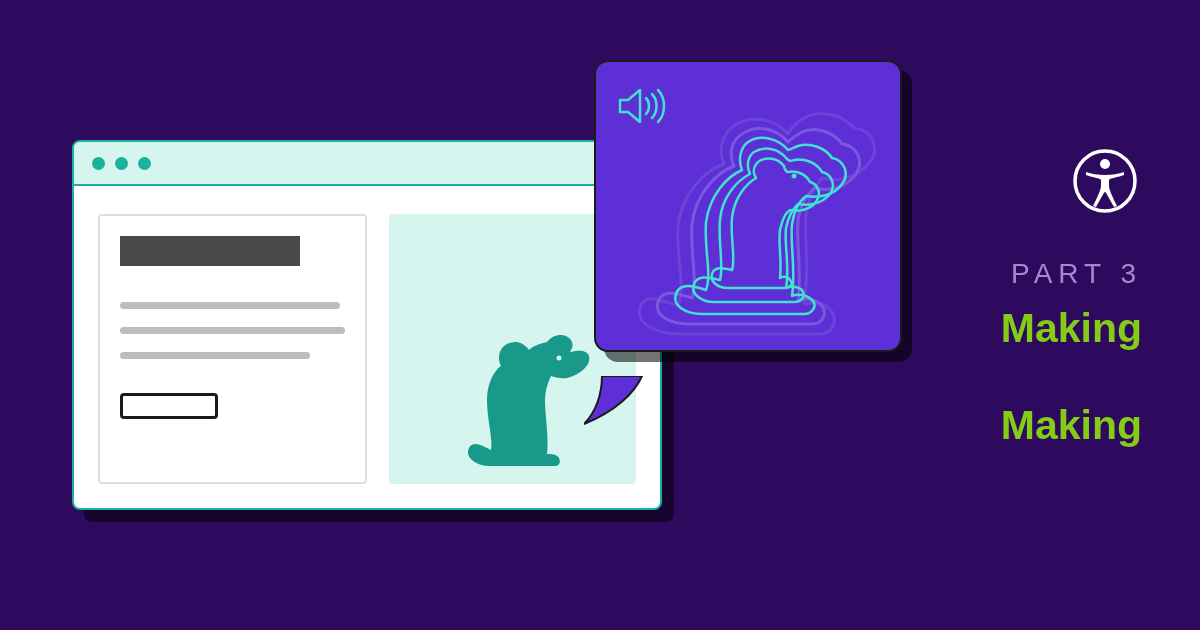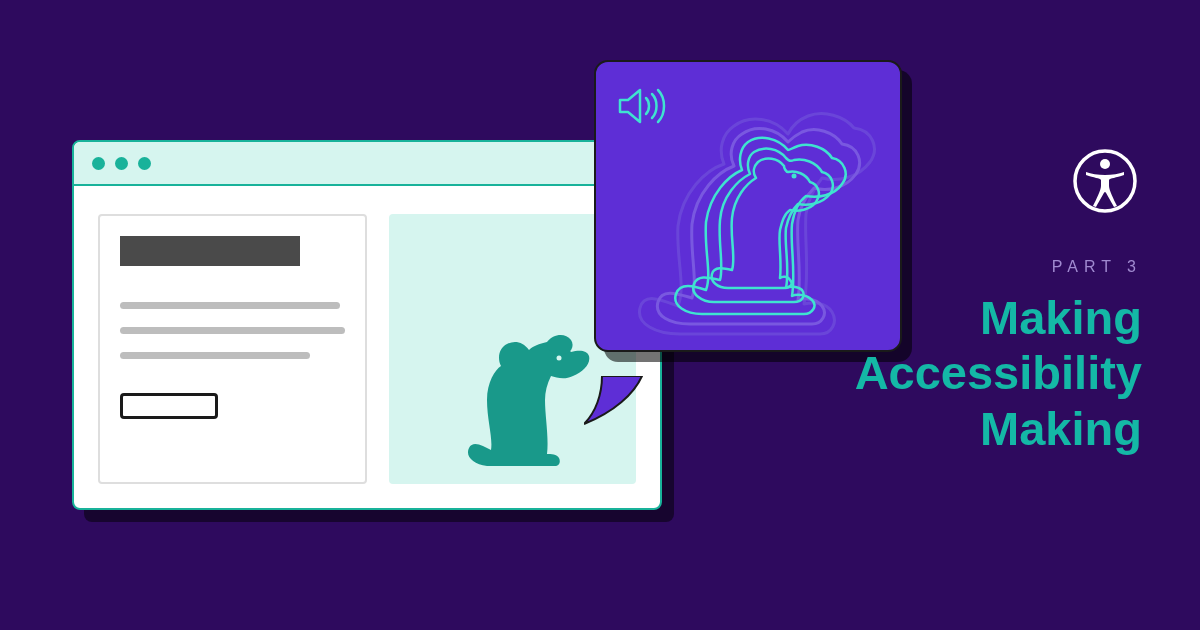--- a/index.html
+++ b/index.html
@@ -132,31 +132,31 @@
     top: 148px;
   }
   .text-block {
     position: absolute;
     right: 58px;
     top: 258px;
     text-align: right;
     color: #ffffff;
   }
   .eyebrow {
-    font-size: 16px;
+    font-size: 28px;
     font-weight: 500;
     letter-spacing: 6px;
     color: #a08ad0;
     margin-bottom: 14px;
   }
   .headline {
-    font-size: 47px;
+    font-size: 41px;
     font-weight: 700;
     line-height: 1.18;
-    color: #14b8a6;
+    color: #84cc16;
   }
 </style>
 </head>
 <body>
 
 <div class="browser">
   <div class="browser-titlebar">
     <div class="window-dot"></div>
     <div class="window-dot"></div>
     <div class="window-dot"></div>
@@ -276,16 +276,16 @@
              L 37 38 C 37 42, 42 52, 45 58 L 42 59 C 38 52, 34 44, 33 44
              C 32 44, 28 52, 24 59 L 21 58 C 24 52, 29 42, 29 38
              L 29 32 C 28 30, 22 30, 14 27 Z" fill="#ffffff"></path>
   </svg>
 </div>
 
 <div class="text-block">
   <div class="eyebrow">PART 3</div>
   <div class="headline">
     <span>Making</span><br>
-    <span>Accessibility</span><br>
+    <br>
     <span>Making</span>
   </div>
 </div>
 
 </body></html>

